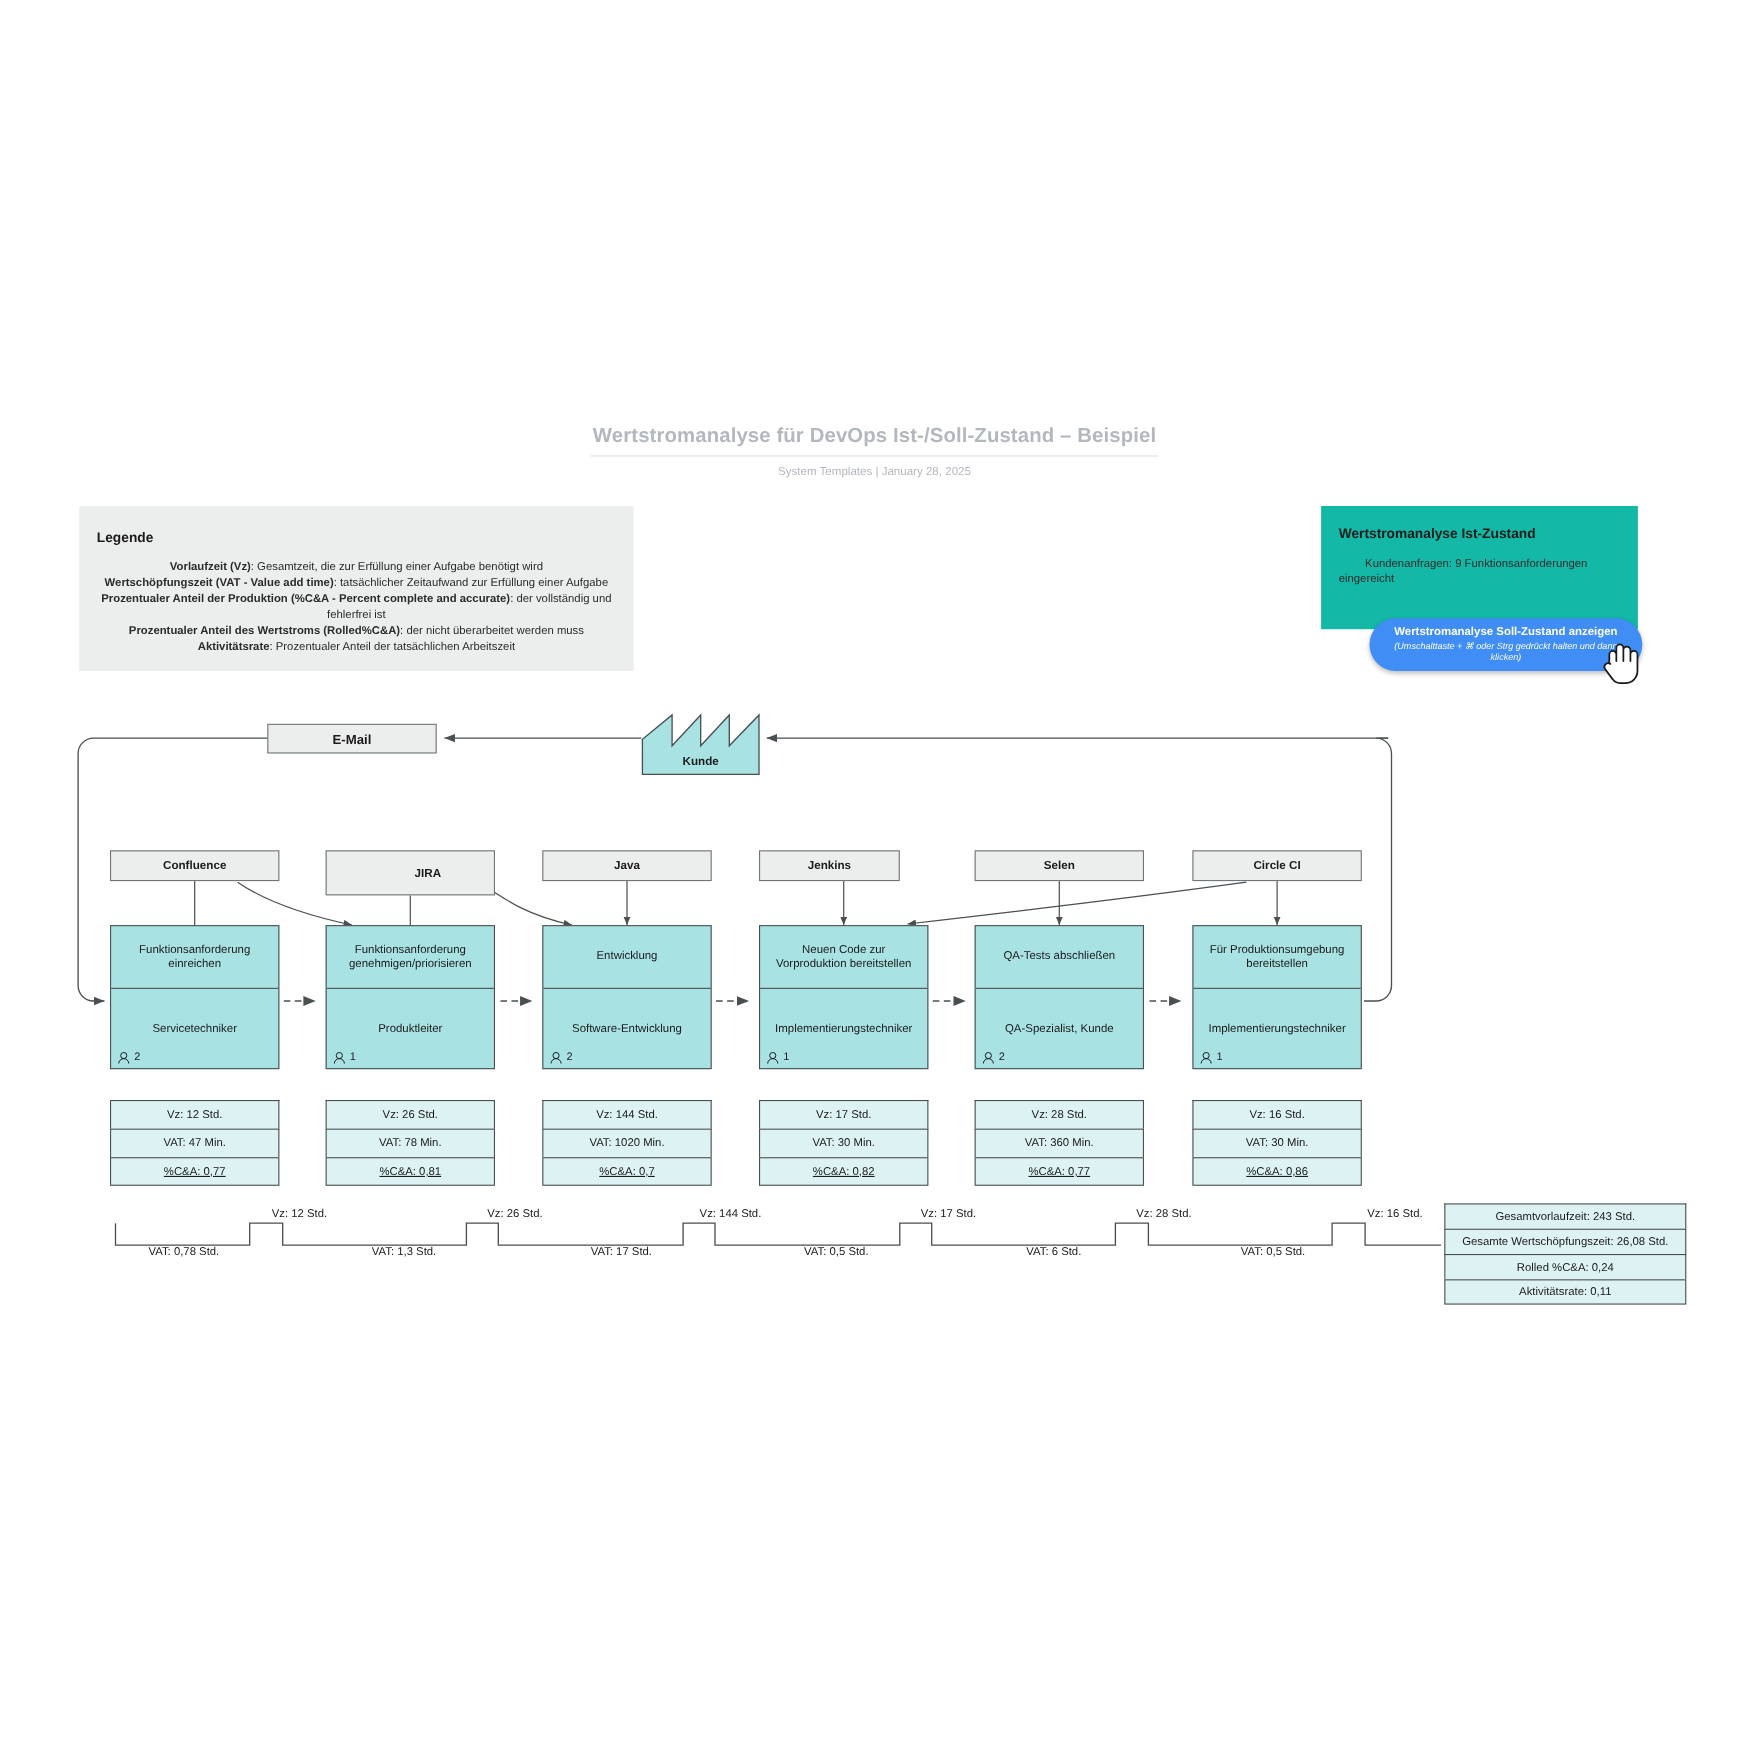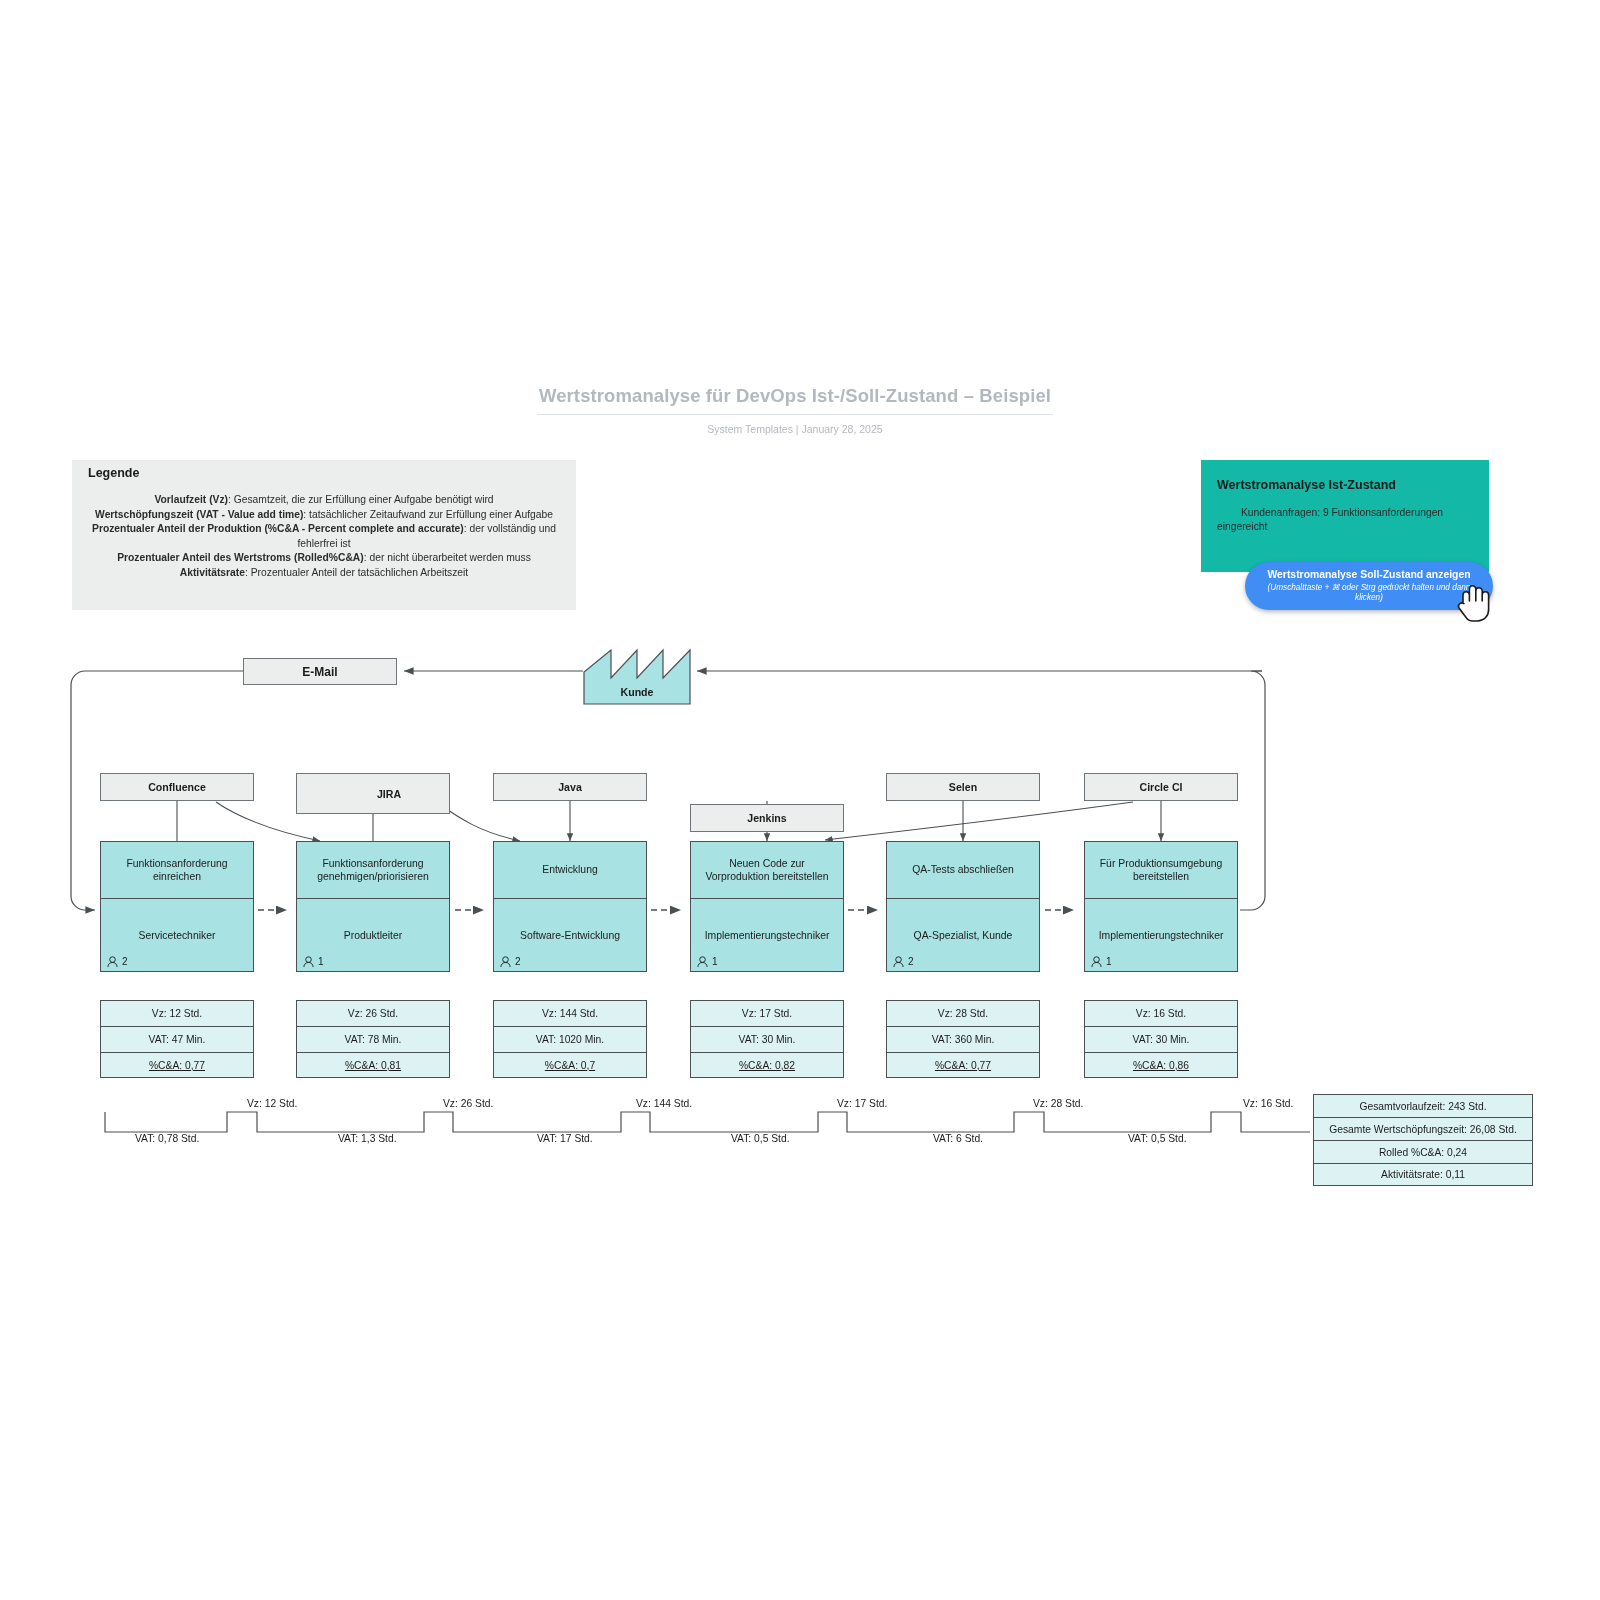--- a/index.html
+++ b/index.html
@@ -38,21 +38,21 @@
     color: #b3b8bf;
     white-space: nowrap;
   }
 
   
   #legend {
     position: absolute;
     left: 72px; top: 460px;
     width: 504px; height: 150px;
     background: #eceded;
-    padding: 6px 16px 0 16px;
+    padding: 22px 16px 0 16px;
   }
   #legend-title {
     font-size: 12.5px; font-weight: bold; color: #1b1b1b;
     margin-bottom: 13px;
   }
   .legend-line {
     font-size: 10.3px; color: #2b2b2b;
     text-align: center; line-height: 14.5px;
   }
   .legend-line b { font-weight: bold; }
@@ -254,21 +254,21 @@
     <line x1="1045" y1="910" x2="1074" y2="910" stroke="#4a4f52" stroke-width="1.4" stroke-dasharray="6,4" marker-end="url(#ah)"></line>
 
     <path d="M105,1112 L105,1132 L227,1132 L227,1112 L257,1112 L257,1132 L424,1132 L424,1112 L453,1112 L453,1132 L621,1132 L621,1112 L650,1112 L650,1132 L818,1132 L818,1112 L847,1112 L847,1132 L1014,1132 L1014,1112 L1044,1112 L1044,1132 L1211,1132 L1211,1112 L1241,1112 L1241,1132 L1310,1132" fill="none" stroke="#4a4f52" stroke-width="1.2"></path>
   </svg>
 
   <div style="position:absolute;left:584px;top:650px;width:106px;height:54px;display:flex;align-items:flex-end;justify-content:center;padding-bottom:6px;font-size:10.6px;font-weight:bold;color:#1b1b1b;">Kunde</div>
 
   <div class="sysbox" style="left:100px;  top:773px; width:154px; height:28px;">Confluence</div>
   <div class="sysbox" style="left:296px;  top:773px; width:154px; height:41px;padding-left:32px;">JIRA</div>
   <div class="sysbox" style="left:493px;  top:773px; width:154px; height:28px;">Java</div>
-  <div class="sysbox" style="left:690px;  top:804px; width:154px; height:28px;">Jenkins</div>
+  <div class="sysbox" style="left:690px;  top:773px; width:128px; height:28px;">Jenkins</div>
   <div class="sysbox" style="left:886px;  top:773px; width:154px; height:28px;">Selen</div>
   <div class="sysbox" style="left:1084px; top:773px; width:154px; height:28px;">Circle CI</div>
 
   <div class="proc" style="left:100px; top:841px;">
     <div class="top">Funktionsanforderung einreichen</div>
     <div class="bot">
       <span>Servicetechniker</span>
       <span class="cnt">
         <svg width="11" height="11" viewBox="0 0 11 11">
           <circle cx="5.5" cy="3.6" r="2.8" fill="none" stroke="#1b1b1b" stroke-width="0.9"></circle>

